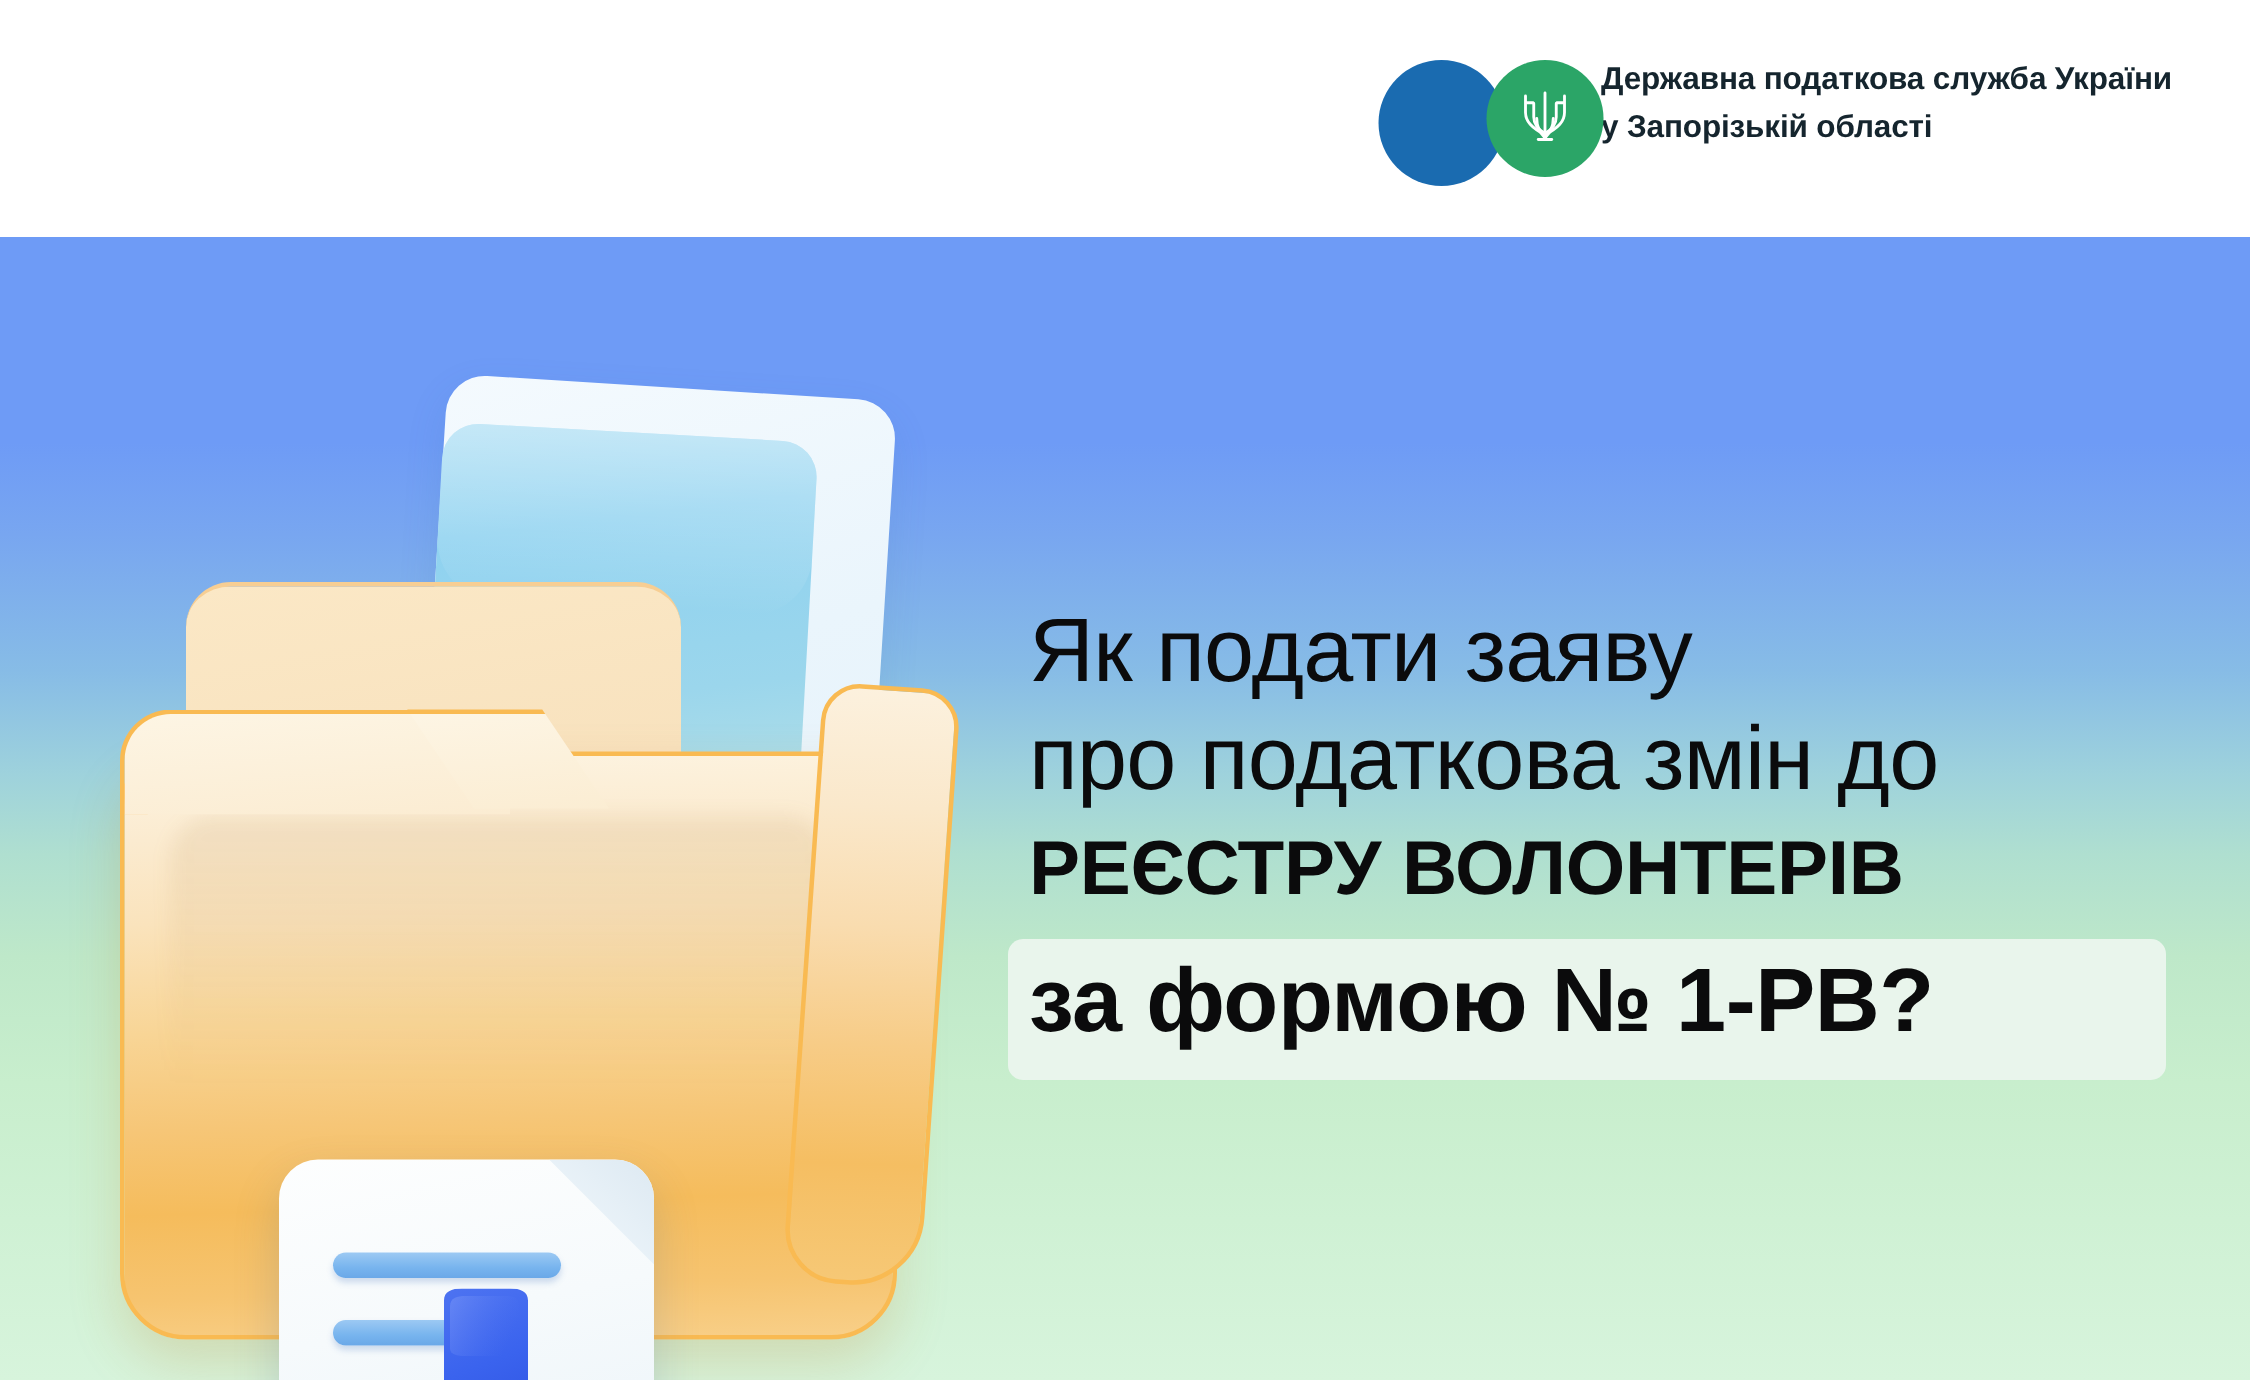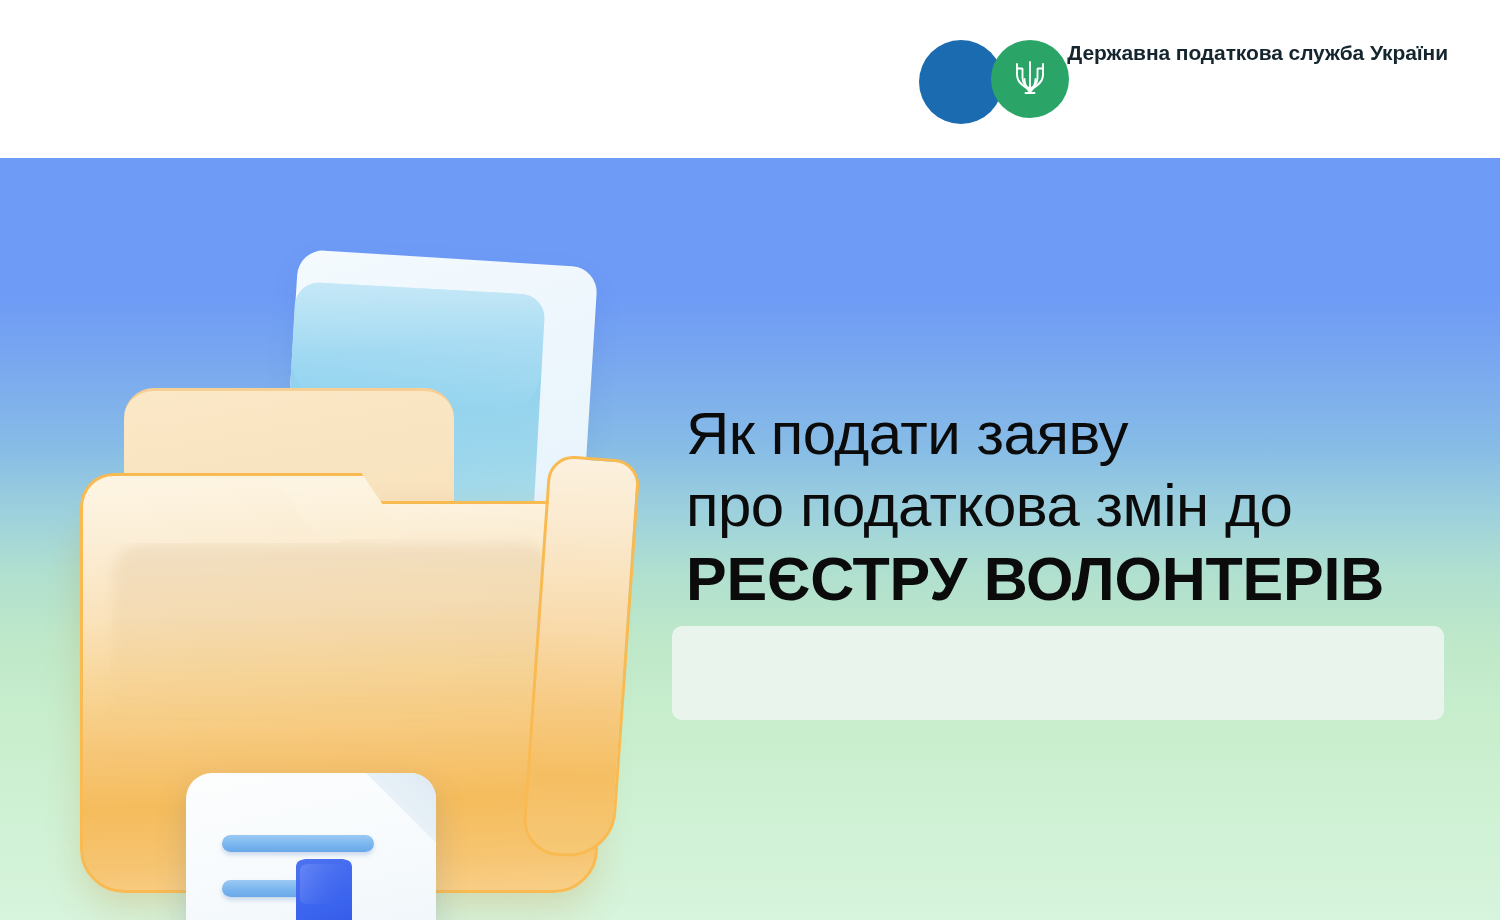--- a/index.html
+++ b/index.html
@@ -168,21 +168,21 @@
 
   .doc-arrow { position:absolute; left:62px; top:86px; width:152px; height:156px; z-index:7; }
 
   
   .copy { position:absolute; left:686px; top:240px; width:790px; }
   .copy-line {
     color:#0B0B0C; letter-spacing:-0.5px; white-space:nowrap;
   }
   .copy-line.l1 { font-size:60px; font-weight:400; line-height:72px; }
   .copy-line.l2 { font-size:60px; font-weight:400; line-height:72px; }
-  .copy-line.l3 { font-size:61px; font-weight:bold; line-height:74px; letter-spacing:-0.2px; }
+  .copy-line.l3 { font-size:51px; font-weight:bold; line-height:74px; letter-spacing:-0.2px; }
 
   .highlight-box {
     position:absolute; left:-14px; top:228px; width:772px; height:94px;
     background:#E9F5EC; border-radius:10px; z-index:1;
   }
   .copy-line.l4 {
     position:relative; z-index:2; font-size:60px; font-weight:bold;
     line-height:78px; padding-top:12px; letter-spacing:-0.3px;
   }
 </style>
@@ -208,20 +208,21 @@
               <path d="M12.5 34 H21.5"></path>
               <path d="M4.8 9.5 H9"></path>
               <path d="M25 9.5 H29.2"></path>
             </g>
           </svg>
         </div>
       </div>
 
       <div class="brand-text">
         <div class="brand-line l1">Державна податкова служба України</div>
+        <div class="brand-line l3">у Запорізькій області</div>
       </div>
 
     </div>
   </div>
 
   <div class="hero">
 
     <div class="illus">
 
       <div class="sheet-white"></div>
@@ -261,16 +262,17 @@
         </div>
       </div>
 
     </div>
 
     <div class="copy">
       <div class="copy-line l1">Як подати заяву</div>
       <div class="copy-line l2">про податкова змін до</div>
       <div class="copy-line l3">РЕЄСТРУ ВОЛОНТЕРІВ</div>
       <div class="highlight-box"></div>
+      <div class="copy-line l4">за формою № 1-РВ?</div>
     </div>
 
   </div>
 </div>
 
 </body></html>

